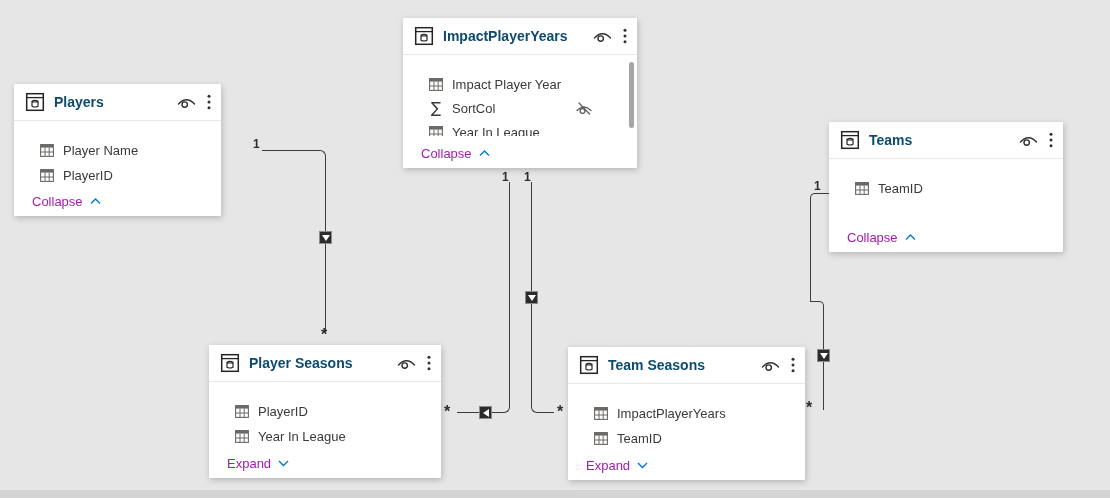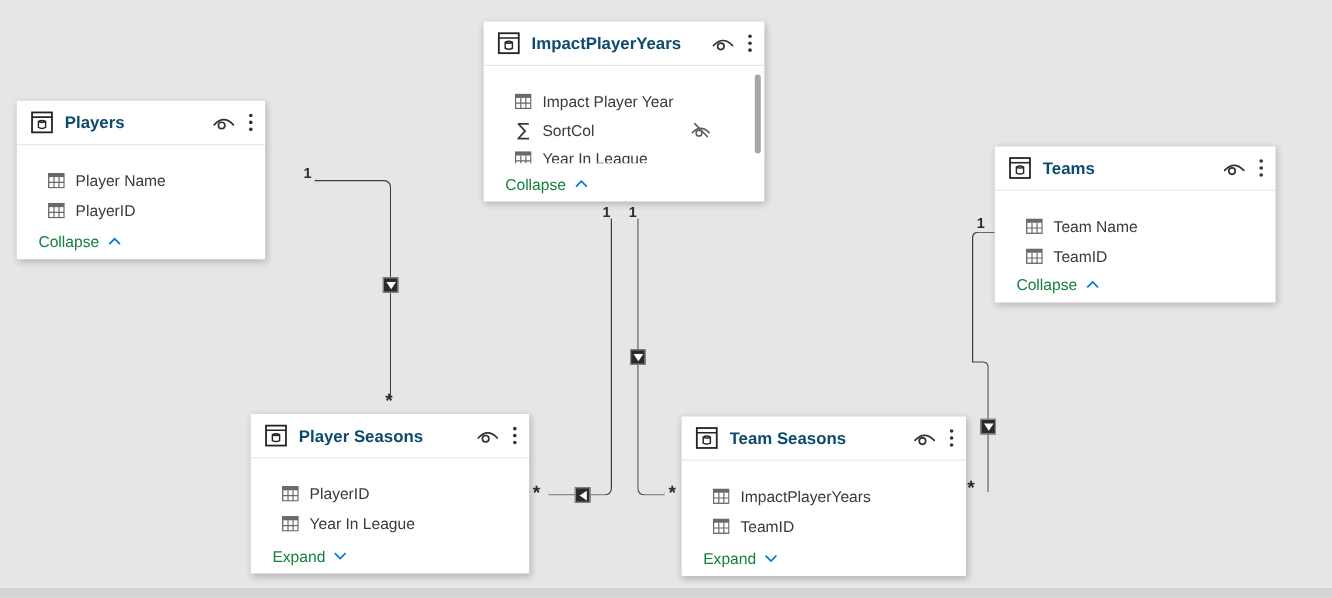--- a/index.html
+++ b/index.html
@@ -49,21 +49,21 @@
     flex:0 0 auto; margin-right:9px;
     font-size:15px; color:#3b3a39; width:14px; text-align:center;
     font-family:"DejaVu Sans",sans-serif; line-height:14px;
   }
   .field-name { font-size:13px; color:#3b3a39; white-space:nowrap; }
   .row-hidden-icon { margin-left:auto; margin-right:44px; display:flex; }
 
   .toggle-link {
     position:absolute; left:18px; bottom:7px;
     display:flex; align-items:center;
-    color:#15803d; font-size:13px; cursor:pointer;
+    color:#a21caf; font-size:13px; cursor:pointer;
   }
   .toggle-link .chev { margin-left:6px; display:flex; }
 
   
   .v-scrollbar {
     position:absolute; right:3px; top:44px;
     width:5px; height:66px;
     background:#a6a6a6; border-radius:3px;
   }
   .clip-list { overflow:hidden; }
@@ -276,32 +276,20 @@
       <div class="field-row">
         <span class="field-icon">
             <svg width="14" height="13" viewBox="0 0 14 13">
               <rect x="0.6" y="0.6" width="12.8" height="11.8" fill="none" stroke="#6b6966" stroke-width="1.1"></rect>
               <rect x="0.6" y="0.6" width="12.8" height="3" fill="#6b6966"></rect>
               <line x1="5" y1="3.6" x2="5" y2="12.4" stroke="#6b6966" stroke-width="1"></line>
               <line x1="9.2" y1="3.6" x2="9.2" y2="12.4" stroke="#6b6966" stroke-width="1"></line>
               <line x1="0.6" y1="8" x2="13.4" y2="8" stroke="#6b6966" stroke-width="1"></line>
             </svg>
           </span>
-        <span class="field-name">Team Name</span>
-      </div>
-      <div class="field-row">
-        <span class="field-icon">
-            <svg width="14" height="13" viewBox="0 0 14 13">
-              <rect x="0.6" y="0.6" width="12.8" height="11.8" fill="none" stroke="#6b6966" stroke-width="1.1"></rect>
-              <rect x="0.6" y="0.6" width="12.8" height="3" fill="#6b6966"></rect>
-              <line x1="5" y1="3.6" x2="5" y2="12.4" stroke="#6b6966" stroke-width="1"></line>
-              <line x1="9.2" y1="3.6" x2="9.2" y2="12.4" stroke="#6b6966" stroke-width="1"></line>
-              <line x1="0.6" y1="8" x2="13.4" y2="8" stroke="#6b6966" stroke-width="1"></line>
-            </svg>
-          </span>
         <span class="field-name">TeamID</span>
       </div>
     </div>
     <div class="toggle-link">
       <span>Collapse</span>
       <span class="chev">
           <svg width="13" height="9" viewBox="0 0 13 9">
             <polyline points="2,6.5 6.5,2 11,6.5" fill="none" stroke="#0078d4" stroke-width="1.4"></polyline>
           </svg>
         </span>

